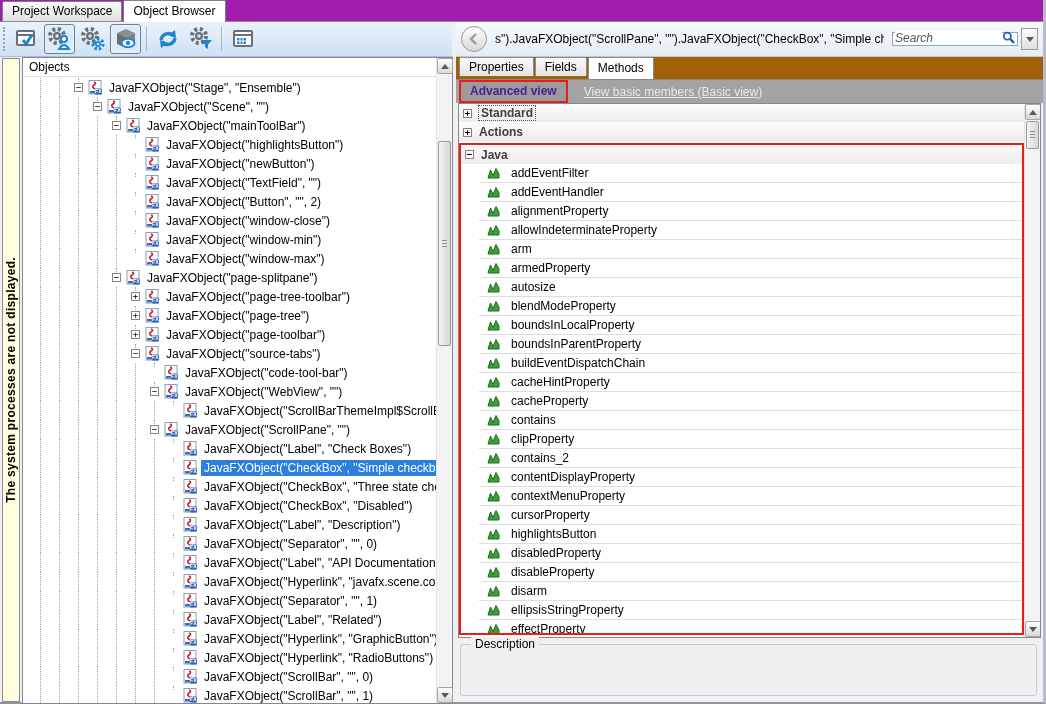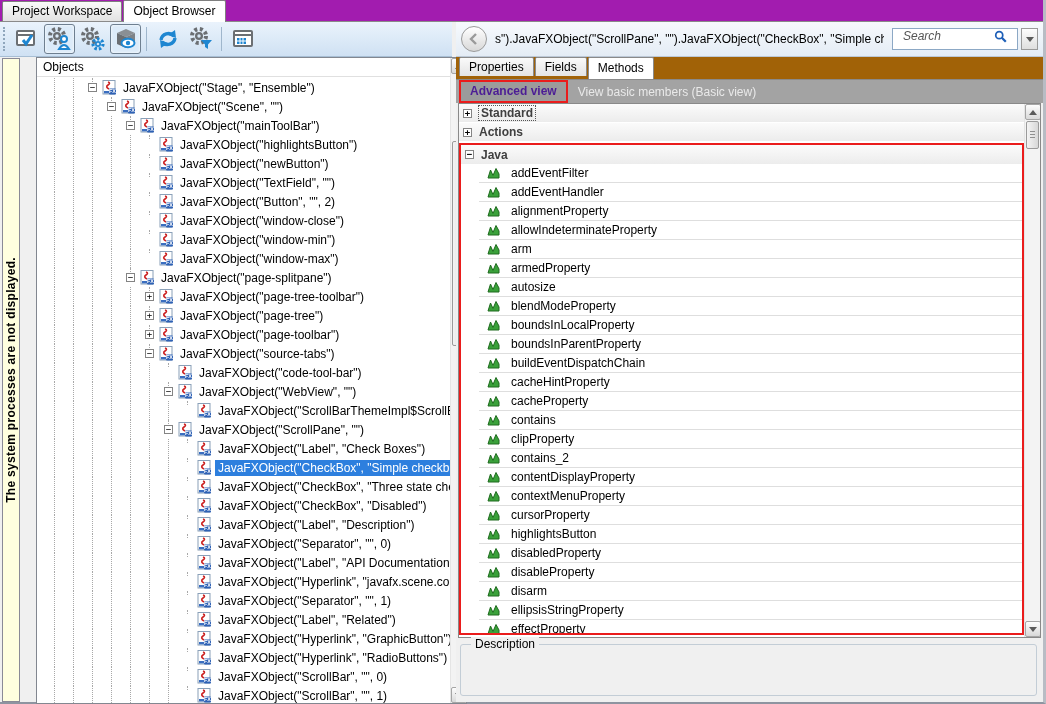--- a/index.html
+++ b/index.html
@@ -26,21 +26,21 @@
   .tbtn.pressed { border-color:#6e7f90; background:#dcebf9; box-shadow:inset 0 0 3px #ffffff; }
   .tsep { width:1px; height:24px; background:#9fb6cc; margin:0 4px; }
 
   
   #sys-note { position:absolute; left:2px; top:58px; width:18px; height:644px;
               background:#ffffdf; border:1px solid #8a8a96; display:flex; align-items:center; justify-content:center; }
   #sys-note span { writing-mode:vertical-rl; transform:rotate(180deg); font-weight:bold;
                    font-size:12px; white-space:nowrap; letter-spacing:0.3px; }
 
   
-  #tree-panel { position:absolute; left:36px; top:57px; width:431px; height:647px;
+  #tree-panel { position:absolute; left:22px; top:57px; width:431px; height:647px;
                 background:#fff; border:1px solid #828790; }
   #tree-header { height:19px; line-height:18px; padding-left:6px; background:#fff;
                  border-bottom:1px solid #e0e0e0; color:#000; }
   #tree-rows { position:absolute; left:0; top:20px; right:16px; bottom:0; overflow:hidden; }
   .trow { height:19px; display:flex; align-items:center; white-space:nowrap; padding-left:8px; }
   .g { width:19px; height:19px; flex:0 0 19px; position:relative; }
   .g::before { content:""; position:absolute; left:9px; top:0; bottom:0; border-left:1px dotted #a8a8a8; }
   .expcell { width:19px; height:19px; flex:0 0 19px; display:flex; align-items:center; justify-content:center; position:relative; }
   .expcell::before { content:""; position:absolute; left:9px; top:0; height:4px; border-left:1px dotted #a8a8a8; }
   .expbox { width:9px; height:9px; border:1px solid #848484; background:#fff; font-size:9px;
@@ -61,36 +61,36 @@
   .thumb .gripmark { position:absolute; left:3px; right:3px; top:50%; height:7px; margin-top:-4px;
            background:repeating-linear-gradient(#8f8f8f 0 1px, transparent 1px 3px); }
 
   
   #right { position:absolute; left:456px; top:22px; right:0; bottom:0; background:#f0f0f0; }
   #crumb-bar { height:35px; display:flex; align-items:center; padding:0 5px;
                background:linear-gradient(#f7fafd,#e4ecf5); border-bottom:1px solid #bcc8d6; }
   #back-btn { width:26px; height:26px; border-radius:50%; border:1px solid #9a9a9a; flex:0 0 26px;
               background:linear-gradient(#ffffff,#d8d8d8); display:flex; align-items:center; justify-content:center; }
   #crumb-text { flex:1; margin:0 8px; white-space:nowrap; overflow:hidden; }
-  #search-box { width:126px; height:22px; background:#fff; border:1px solid #8ca8c5;
-                display:flex; align-items:flex-start; padding:0 10px; flex:0 0 126px; }
+  #search-box { width:126px; height:14px; background:#fff; border:1px solid #8ca8c5;
+                display:flex; align-items:flex-end; padding:0 2px; flex:0 0 126px; }
   #search-box input { border:none; outline:none; width:100%; font:12px "Liberation Sans",sans-serif; }
   #search-box input::placeholder { font-style:italic; color:#555; }
   #search-drop { width:17px; height:22px; margin-left:3px; border:1px solid #9a9a9a; flex:0 0 17px;
                  background:linear-gradient(#fdfdfd,#dfdfdf); display:flex; align-items:center; justify-content:center; }
 
   #insp-tabs { height:22px; display:flex; align-items:flex-start; padding-left:3px; background:#a16207; }
   .itab { height:19px; line-height:18px; padding:0 9px; border:1px solid #8a8a8a; border-bottom:none;
           border-radius:2px 2px 0 0; background:linear-gradient(#fafafa,#e4e4e4); margin-right:1px; }
   .itab.act { background:#fff; height:22px; line-height:21px; position:relative; z-index:2; }
 
   #view-header { height:24px; background:#a3a3a3; display:flex; align-items:center; border-top:1px solid #8a8a8a; }
   #adv-box { margin-left:3px; border:2px solid #ea1c1c; background:#9b9b9b; color:#4c1d95;
              font-weight:bold; padding:2px 9px 3px; }
-  #basic-link { color:#e9e9e9; margin-left:10px; cursor:pointer; }
+  #basic-link { color:#e9e9e9; text-decoration:underline; margin-left:16px; cursor:pointer; }
 
   #members { position:absolute; left:2px; right:2px; top:81px; bottom:64px; background:#fff;
              border:1px solid #898989; overflow:hidden; }
   #members-inner { position:absolute; left:0; top:0; right:16px; bottom:0; overflow:hidden; }
   .sect { height:19px; display:flex; align-items:center; padding-left:4px; font-weight:bold; color:#404040;
           background:linear-gradient(#fbfbfb,#ececec); border-bottom:1px solid #ffffff; }
   .sect .expbox { margin-right:7px; }
   .sect .slabel.focus { outline:1px dotted #555; padding:0 2px; }
   #java-wrap { border:2px solid #ea1c1c; margin-top:1px; overflow:hidden; height:492px; }
   #java-wrap .sect { border-bottom:none; }

